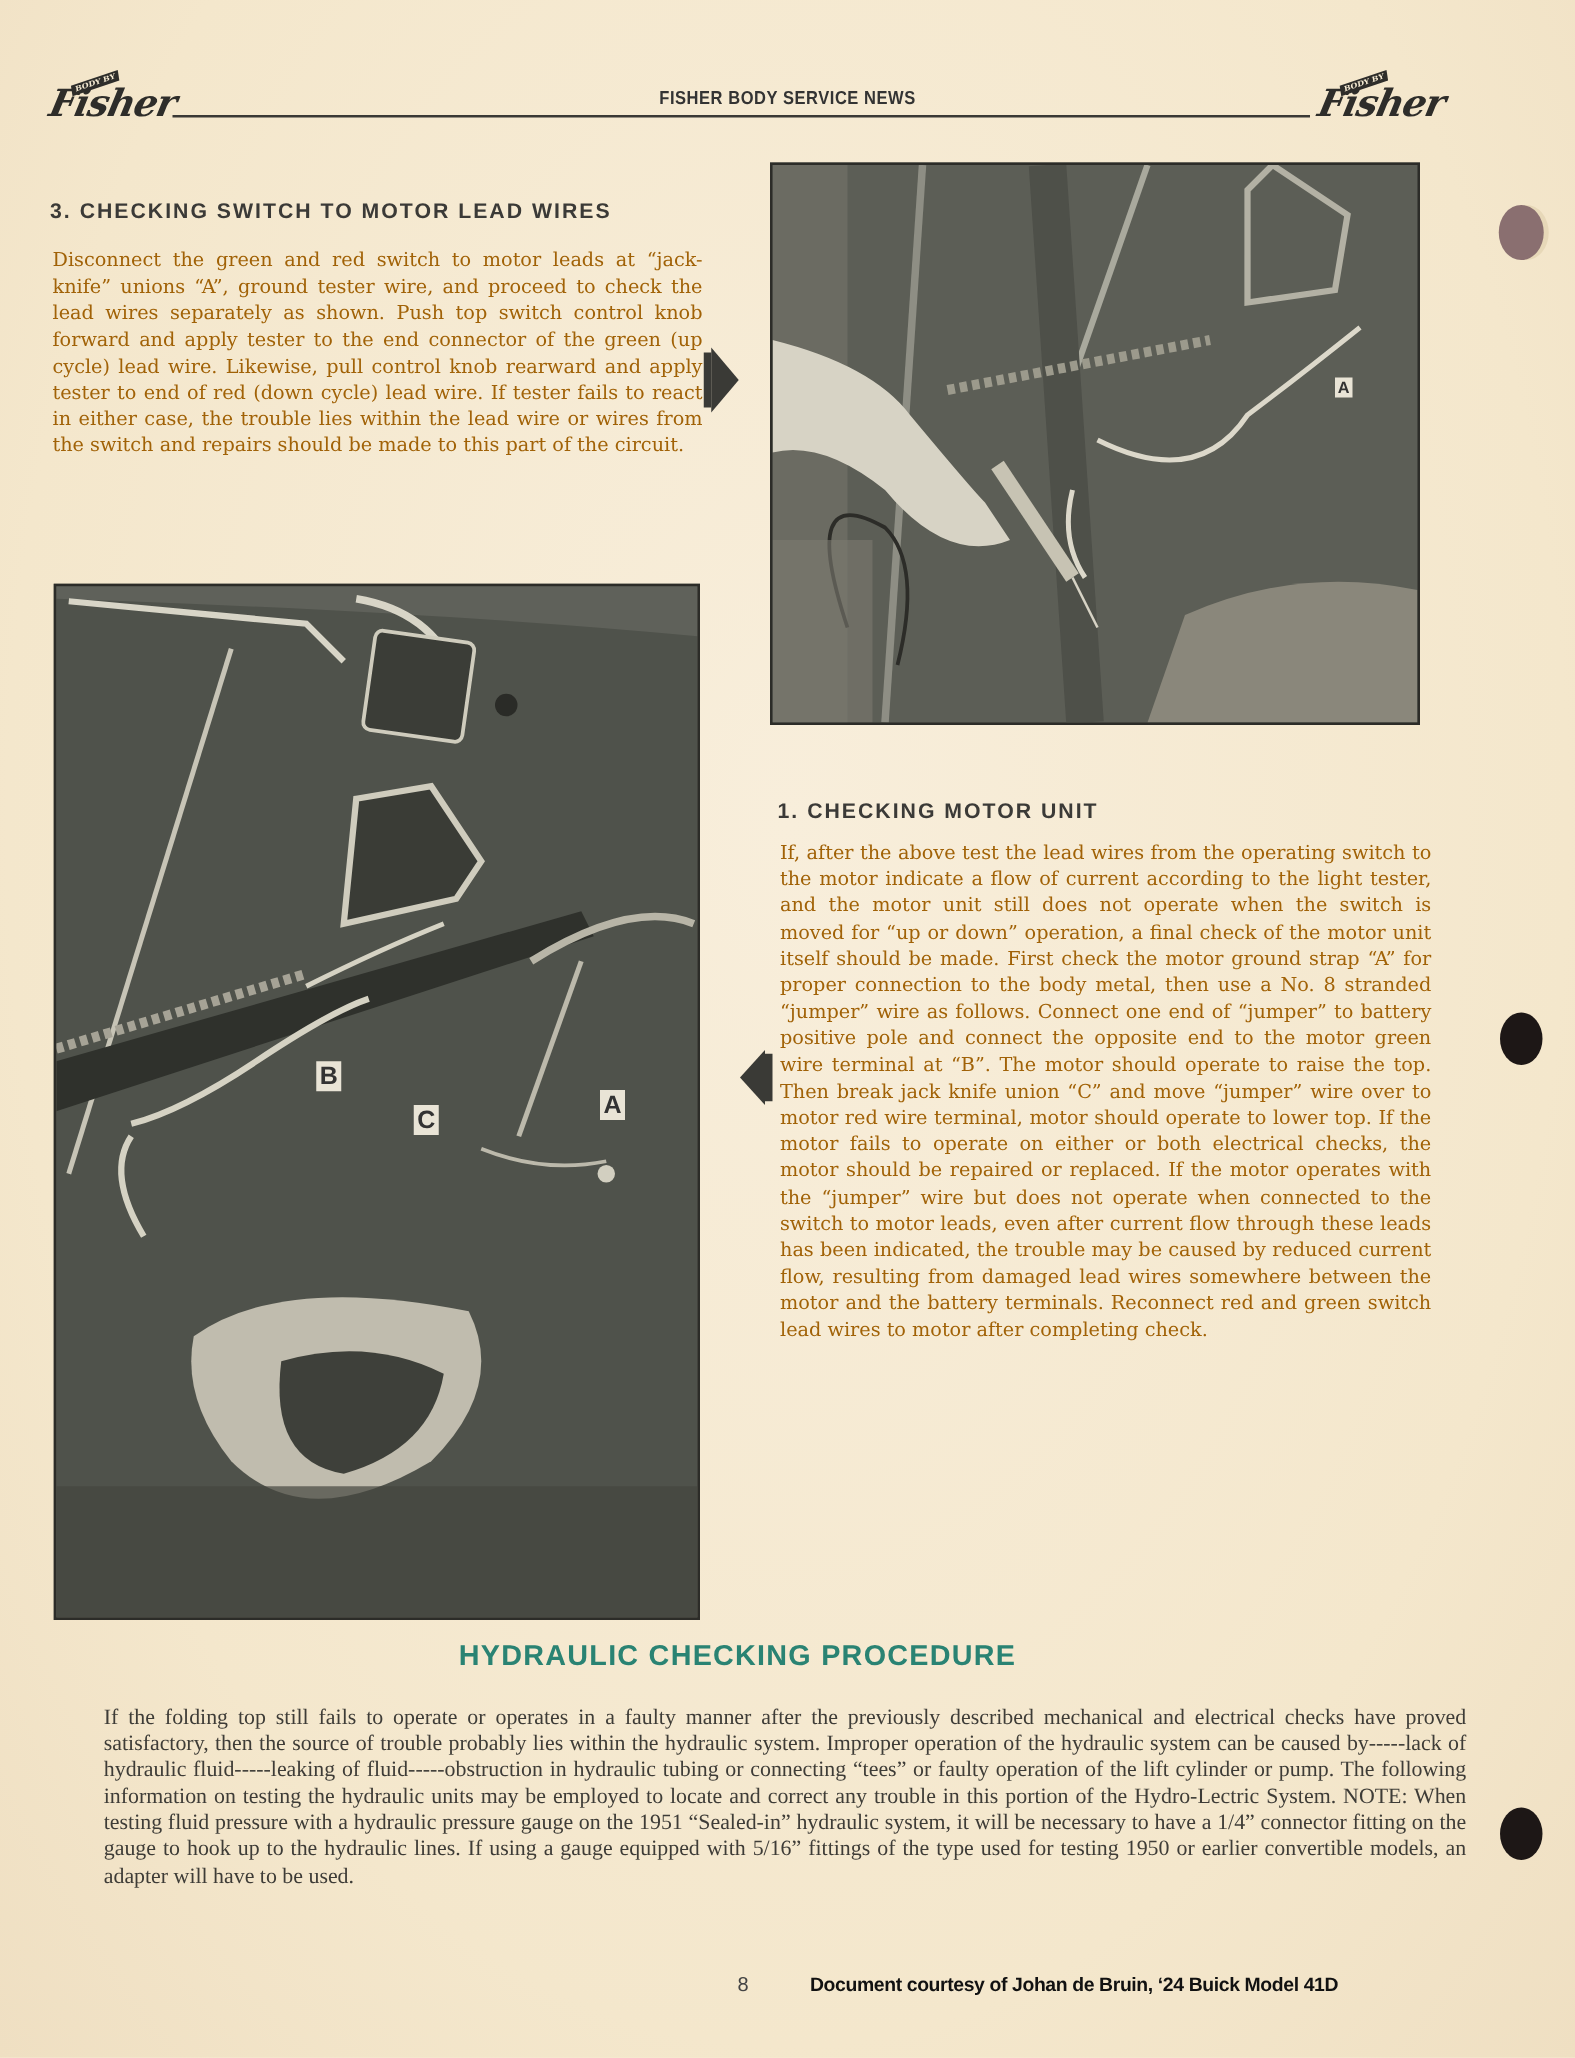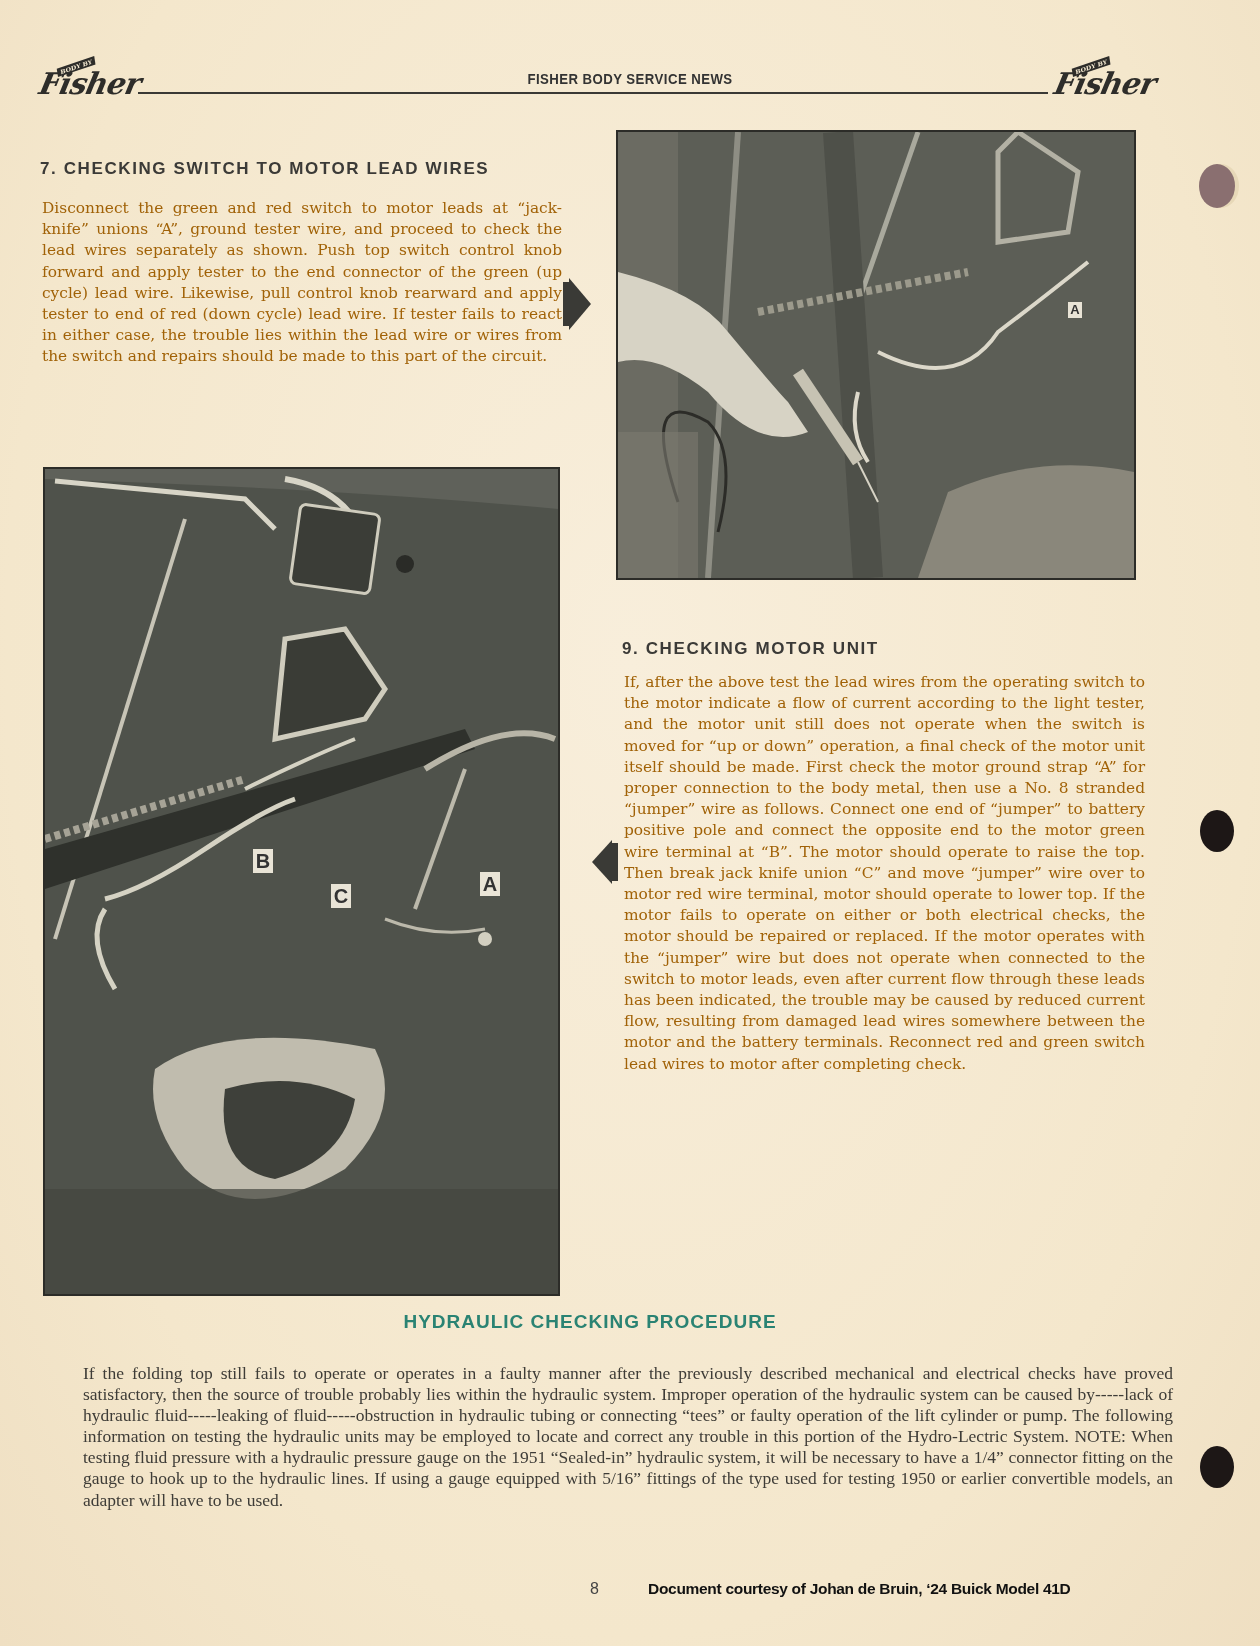--- a/index.html
+++ b/index.html
@@ -26,21 +26,21 @@
   .sec-title { position: absolute; font-family: "Liberation Sans", sans-serif; font-weight: bold;
                font-size: 17px; color: #3b3a37; letter-spacing: 1.6px; }
 
   
   .body-text { position: absolute; font-family: "DejaVu Serif", serif; font-size: 15.4px; line-height: 21.2px;
                color: #a16207; text-align: justify; text-align-last: left; }
   .hyd-text { position: absolute; font-family: "Liberation Serif", serif; font-size: 17.5px; line-height: 21.1px;
               color: #3e3c37; text-align: justify; text-align-last: left; margin-left: 32px; }
 
   .hyd-title { position: absolute; left: 0; width: 1180px; top: 1311px; text-align: center;
-               font-family: "Liberation Sans", sans-serif; font-weight: bold; font-size: 19px;
+               font-family: "Liberation Sans", sans-serif; font-weight: bold; font-size: 23px;
                color: #2a8373; letter-spacing: 1px; }
 
   
   .photo { position: absolute; background: #55574f; border: 2px solid #2c2c28; overflow: hidden; }
   .photo svg { display: block; }
   .label-box { position: absolute; background: #e9e4d6; color: #333; font-family: "Liberation Sans", sans-serif;
                font-weight: bold; font-size: 20px; width: 20px; height: 24px; text-align: center; line-height: 24px; }
   .label-small { font-size: 13px; width: 14px; height: 16px; line-height: 16px; }
 
   
@@ -61,21 +61,21 @@
   <span class="tiny">BODY BY</span>
   <span>Fisher</span>
 </div>
 <div class="header-title">FISHER BODY SERVICE NEWS</div>
 <div class="header-rule"></div>
 <div class="logo" style="left:1055px; top:66px;">
   <span class="tiny">BODY BY</span>
   <span>Fisher</span>
 </div>
 
-<div class="sec-title" style="left:40px; top:159px;">7. CHECKING SWITCH TO MOTOR LEAD WIRES</div>
+<div class="sec-title" style="left:40px; top:159px;">3. CHECKING SWITCH TO MOTOR LEAD WIRES</div>
 <div class="body-text" style="left:42px; top:198px; width:520px;">Disconnect the green and red switch to motor leads at “jack-knife” unions “A”, ground tester wire, and proceed to check the lead wires separately as shown. Push top switch control knob forward and apply tester to the end connector of the green (up cycle) lead wire.  Likewise, pull control knob rearward and apply tester to end of red (down cycle) lead wire.  If tester fails to react in either case, the trouble lies within the lead wire or wires from the switch and repairs should be made to this part of the circuit.</div>
 
 <div class="abs" style="left:563px; top:282px; width:6px; height:44px; background:#3a3a36;"></div>
 <div class="arrow" style="left:569px; top:278px; border-top:26px solid transparent; border-bottom:26px solid transparent; border-left:22px solid #3a3a36;"></div>
 
 <div class="photo" style="left:616px; top:130px; width:516px; height:446px;">
   <svg width="516" height="446" viewBox="0 0 516 446">
     <rect width="516" height="446" fill="#5c5e56"></rect>
     <rect x="0" y="0" width="60" height="446" fill="#6b6b62"></rect>
     <path d="M120 0 L90 446" stroke="#8e8e84" stroke-width="6"></path>
@@ -116,21 +116,21 @@
     <circle cx="440" cy="470" r="7" fill="#d2cfc0"></circle>
     <path d="M110 600 Q180 550 330 580 Q360 640 300 700 Q200 760 140 700 Q100 650 110 600 Z" fill="#c0bcae"></path>
     <path d="M180 620 Q250 600 310 630 Q300 690 230 710 Q170 700 180 620 Z" fill="#3e403a"></path>
     <rect x="0" y="720" width="513" height="105" fill="#44463f" opacity="0.7"></rect>
   </svg>
   <div class="label-box" style="left:208px; top:380px;">B</div>
   <div class="label-box" style="left:286px; top:415px;">C</div>
   <div class="label-box" style="left:435px; top:403px;">A</div>
 </div>
 
-<div class="sec-title" style="left:622px; top:639px;">9. CHECKING  MOTOR  UNIT</div>
+<div class="sec-title" style="left:622px; top:639px;">1. CHECKING  MOTOR  UNIT</div>
 <div class="body-text" style="left:624px; top:672px; width:521px;">If, after the above test the lead wires from the operating switch to the motor indicate a flow of current according to the light tester, and the motor unit still does not operate when the switch is moved for “up or down” operation, a final check of the motor unit itself should be made.  First check the motor ground strap “A” for proper connection to the body metal, then use a No. 8 stranded “jumper” wire as follows.  Connect one end of “jumper” to battery positive pole and connect the opposite end to the motor green wire terminal at “B”.  The motor should operate to raise the top.  Then break jack knife union “C” and move “jumper” wire over to motor red wire terminal, motor should operate to lower top.  If the motor fails to operate on either or both electrical checks, the motor should be repaired or replaced. If the motor operates with the “jumper” wire but does not operate when connected to the switch to motor leads, even after current flow through these leads has been indicated, the trouble may be caused by reduced current flow, resulting from damaged lead wires somewhere between the motor and the battery terminals.  Reconnect red and green switch lead wires to motor after completing check.</div>
 
 <div class="arrow" style="left:592px; top:840px; border-top:22px solid transparent; border-bottom:22px solid transparent; border-right:20px solid #3a3a36;"></div>
 <div class="abs" style="left:612px; top:843px; width:6px; height:38px; background:#3a3a36;"></div>
 
 <div class="hyd-title">HYDRAULIC CHECKING PROCEDURE</div>
 <div class="hyd-text" style="left:51px; top:1363px; width:1090px;">If the folding top still fails to operate or operates in a faulty manner after the previously described mechanical and electrical checks have proved satisfactory, then the source of trouble probably lies within the hydraulic system.  Improper operation of the hydraulic system can be caused by-----lack of hydraulic fluid-----leaking of fluid-----obstruction in hydraulic tubing or connecting “tees” or faulty operation of the lift cylinder or pump.  The following information on testing the hydraulic units may be employed to locate and correct any trouble in this portion of the Hydro-Lectric System.  NOTE:  When testing fluid pressure with a hydraulic pressure gauge on the 1951 “Sealed-in” hydraulic system, it will be necessary to have a 1/4” connector fitting on the gauge to hook up to the hydraulic lines.  If using a gauge equipped with 5/16” fittings of the type used for testing 1950 or earlier convertible models, an adapter will have to be used.</div>
 
 <div class="footer-num">8</div>
 <div class="footer-credit">Document courtesy of Johan de Bruin, ‘24 Buick Model 41D</div>

